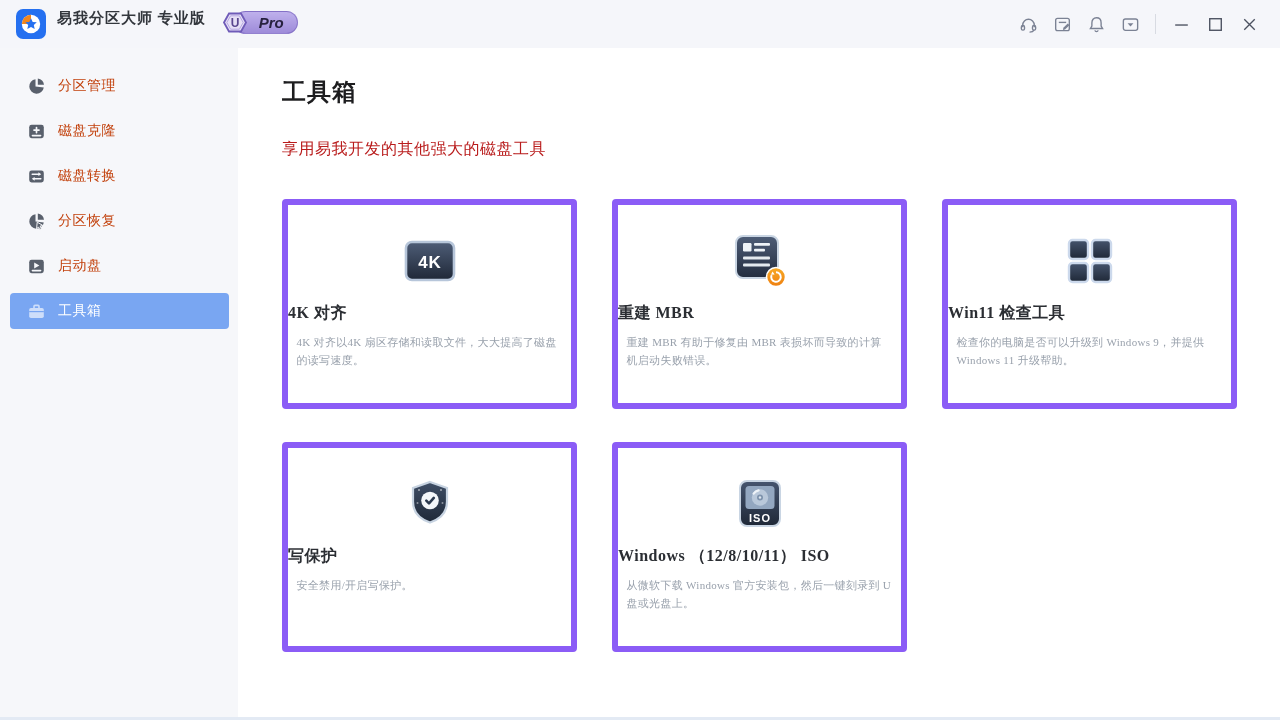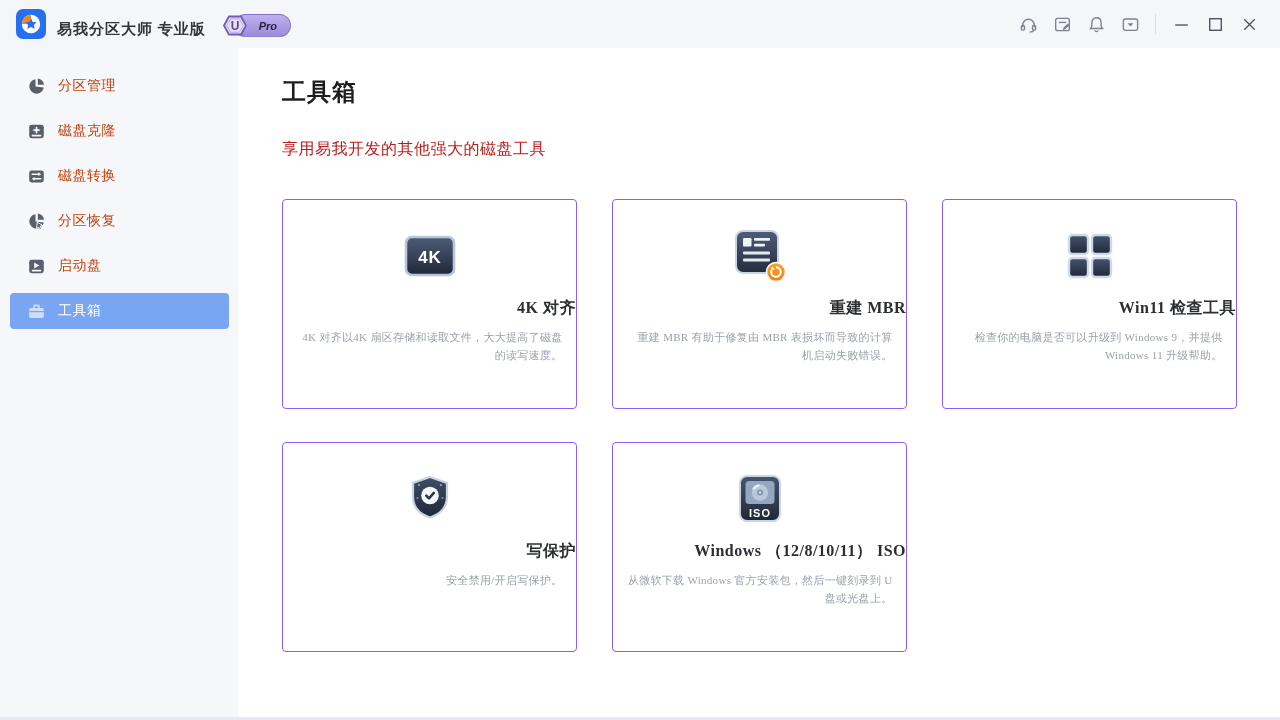--- a/index.html
+++ b/index.html
@@ -8,31 +8,31 @@
     font-family:"Liberation Serif","DejaVu Serif",serif;
     background:#ffffff; color:#333; position:relative;
   }
   .window { width:1280px; height:720px; display:flex; flex-direction:column; position:relative; }
 
   
   .titlebar {
     height:48px; background:#f5f6fa; display:flex; align-items:center;
     justify-content:space-between; padding:0 14px 0 16px; flex:0 0 48px;
   }
-  .tb-left { display:flex; align-items:flex-end; }
+  .tb-left { display:flex; align-items:flex-start; }
   .app-logo { width:30px; height:30px; flex:0 0 30px; }
   .app-title { font-size:15px; font-weight:bold; color:#33373d; margin-left:11px; letter-spacing:1px; }
   .pro-badge { display:flex; align-items:center; position:relative; margin-left:14px; cursor:pointer; }
   .pro-pill {
     height:23px; border-radius:12px; padding:0 13px 0 24px;
     background:linear-gradient(180deg,#beb0ec 0%,#9e8bd9 100%);
     border:1px solid rgba(111,91,184,.55);
     display:flex; align-items:center;
     font-family:"Liberation Sans","DejaVu Sans",sans-serif;
-    font-size:11px; font-style:italic; font-weight:bold; color:#27213f;
+    font-size:15px; font-style:italic; font-weight:bold; color:#27213f;
     margin-left:-16px;
   }
   .pro-hex { width:30px; height:27px; position:relative; z-index:2; }
 
   .tb-right { display:flex; align-items:center; }
   .tb-btn {
     width:34px; height:30px; display:flex; align-items:center; justify-content:center;
     cursor:pointer; border-radius:4px;
   }
   .tb-btn svg { width:21px; height:21px; stroke:#7b8294; fill:none; stroke-width:1.3; }
@@ -57,22 +57,22 @@
 
   .content { flex:1; background:#ffffff; padding:28px 0 0 44px; }
   .page-title { font-size:24px; font-weight:bold; color:#1d1d1f; letter-spacing:1px; }
   .page-subtitle { font-size:16px; color:#b91c1c; margin-top:31px; letter-spacing:.5px; }
 
   .cards {
     margin-top:39px; display:grid;
     grid-template-columns:repeat(3,295px); gap:33px 35px;
   }
   .card {
-    width:295px; height:210px; border:1px solid #8b5cf6; border-radius:4px;
-    background:#fff; cursor:pointer; text-align:right; padding-top:20px;
+    width:295px; height:210px; border:6px solid #8b5cf6; border-radius:4px;
+    background:#fff; cursor:pointer; text-align:left; padding-top:20px;
   }
   .card-icon { height:72px; display:flex; align-items:center; justify-content:center; }
   .card-title { font-size:16px; font-weight:bold; color:#2b2e33; margin-top:6px; letter-spacing:.5px; }
   .card-desc {
     font-size:11px; color:#99a1ac; line-height:1.65; margin:9px auto 0;
     width:266px; letter-spacing:.3px;
   }
 
   .bottom-strip { position:absolute; left:0; bottom:0; width:1280px; height:3px; background:#e3eaf4; }
   .icon-sans { font-family:"Liberation Sans","DejaVu Sans",sans-serif; }

